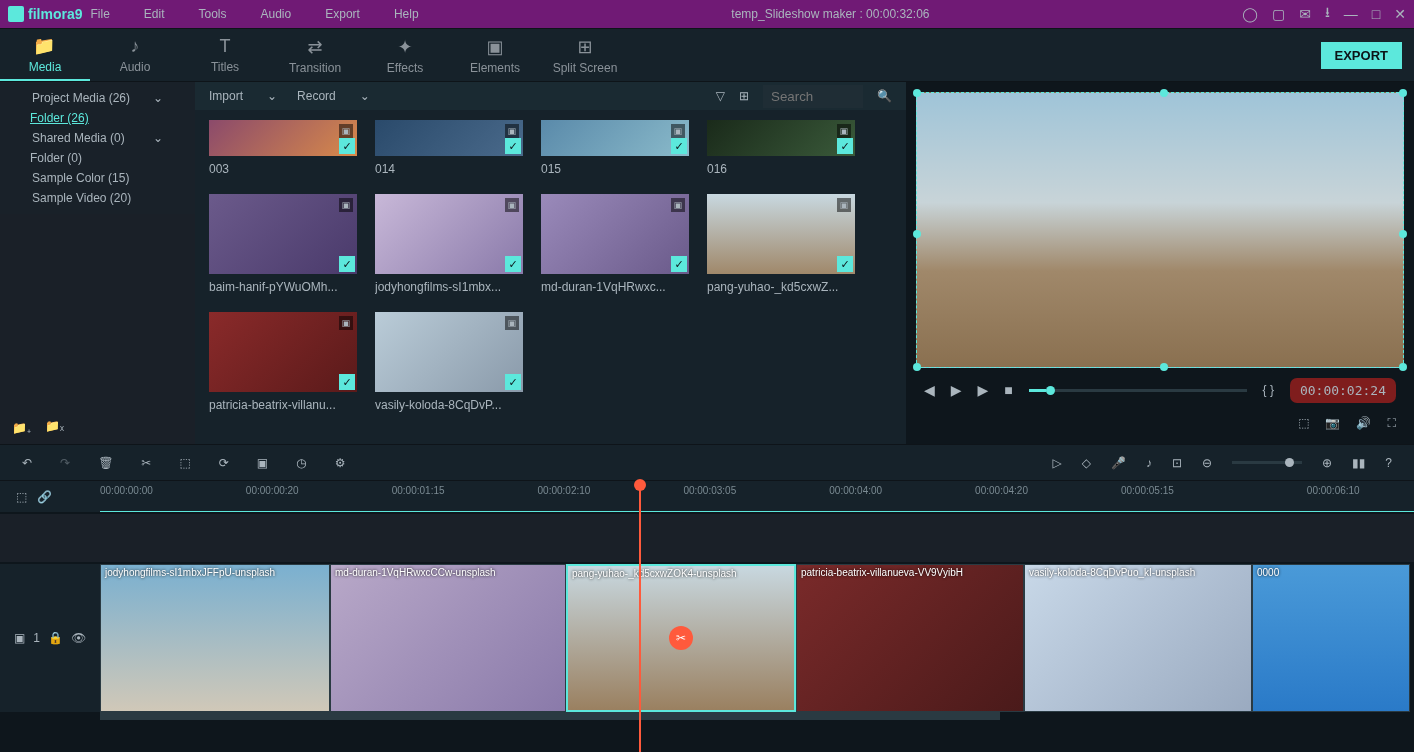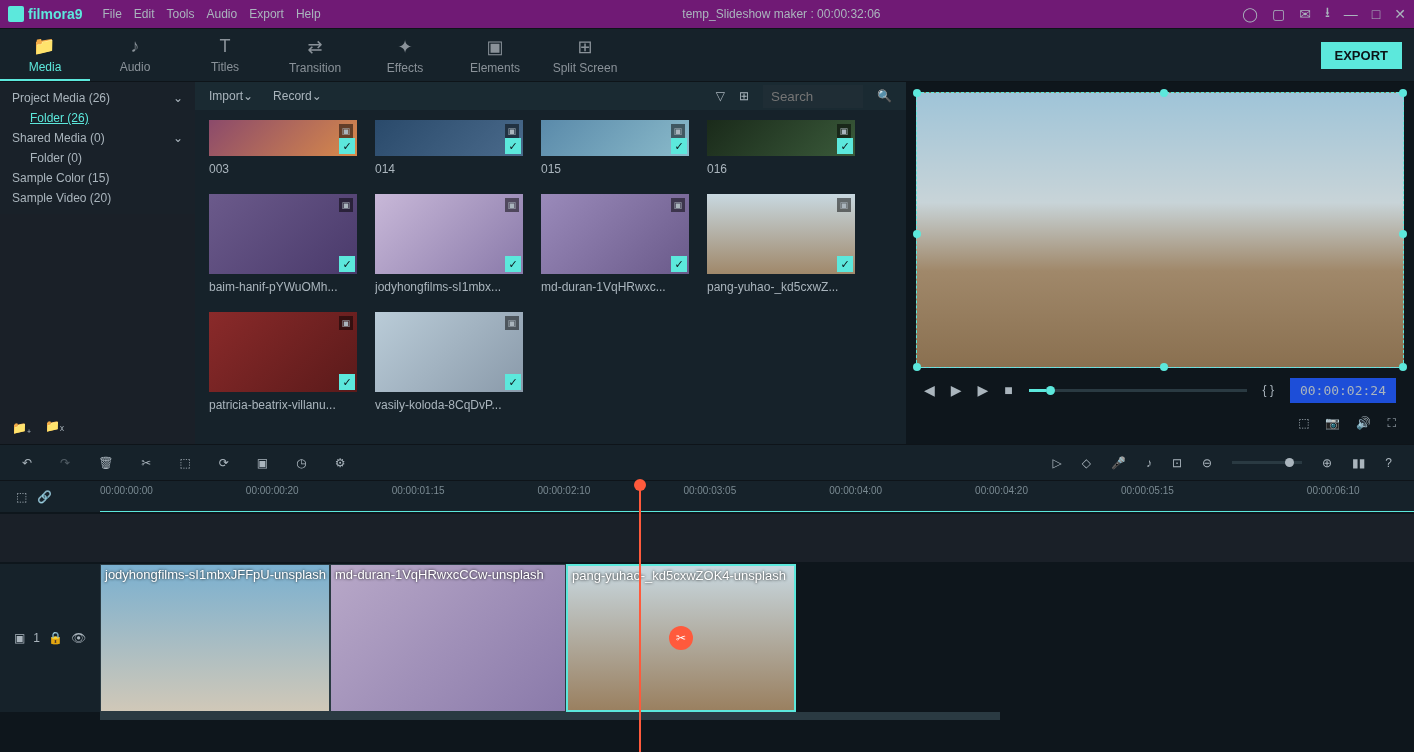--- a/index.html
+++ b/index.html
@@ -1,44 +1,44 @@
 <!DOCTYPE html>
 <html><head>
 <meta charset="utf-8">
 <style>
 * { margin: 0; padding: 0; box-sizing: border-box; font-family: -apple-system, BlinkMacSystemFont, "Segoe UI", sans-serif; }
 body { background: #1a2028; color: #aab5bd; font-size: 12px; overflow: hidden; width: 1414px; height: 752px; }
 
 .titlebar { height: 28px; display: flex; align-items: center; background: #701a75; padding: 0 8px; }
 .logo { color: #5ce8dc; font-weight: bold; font-size: 14px; display: flex; align-items: center; gap: 4px; }
 .logo-icon { width: 16px; height: 16px; background: #5ce8dc; border-radius: 2px; display: inline-block; }
-.menu { display: flex; gap: 12px; margin-left: 20px; }
+.menu { display: flex; gap: 34px; margin-left: 8px; }
 .menu span { cursor: pointer; color: #aab5bd; }
 .title-text { flex: 1; text-align: center; color: #aab5bd; }
 .win-controls { display: flex; gap: 14px; align-items: center; }
 .win-controls span { cursor: pointer; font-size: 14px; }
 
 .toolbar { height: 54px; display: flex; align-items: center; background: #16222a; border-top: 1px solid #0e1419; border-bottom: 1px solid #0e1419; }
 .tool-tabs { display: flex; height: 100%; }
 .tool-tab { width: 90px; display: flex; flex-direction: column; align-items: center; justify-content: center; gap: 3px; cursor: pointer; color: #8a9299; }
 .tool-tab.active { color: #5ce8dc; border-bottom: 2px solid #5ce8dc; }
 .tool-tab .ticon { font-size: 18px; }
 .export-btn { margin-left: auto; margin-right: 12px; background: #5ce8dc; color: #0c1418; padding: 6px 14px; font-weight: bold; cursor: pointer; font-size: 13px; }
 
 .mid { display: flex; height: 362px; }
 .sidebar { width: 195px; background: #192129; padding: 6px 0; }
-.side-item { padding: 3px 12px; cursor: pointer; display: flex; justify-content: space-between; align-items: center; }
+.side-item { padding: 3px 32px; cursor: pointer; display: flex; justify-content: space-between; align-items: center; }
 .side-sub { padding-left: 30px; }
 .side-sub.selected { text-decoration: underline; color: #5ce8dc; }
 .side-bottom { position: absolute; bottom: 8px; left: 12px; display: flex; gap: 14px; }
 .sidebar-wrap { position: relative; width: 195px; }
 
 .media-panel { flex: 1; background: #16222a; display: flex; flex-direction: column; }
 .media-bar { height: 28px; display: flex; align-items: center; padding: 0 14px; gap: 20px; background: #1a2a32; }
-.media-bar-btn { display: flex; align-items: center; cursor: pointer; }
+.media-bar-btn { display: flex; align-items: center; gap: 24px; cursor: pointer; }
 .media-bar-right { margin-left: auto; display: flex; align-items: center; gap: 14px; }
 .search-box { background: #1f2d35; border: none; padding: 4px 8px; color: #aab5bd; width: 100px; }
 .media-grid { flex: 1; padding: 10px 14px; display: flex; flex-wrap: wrap; gap: 18px; overflow-y: auto; align-content: flex-start; }
 .media-item { width: 148px; }
 .media-thumb { width: 148px; height: 80px; background: linear-gradient(135deg, #4a5f7a, #6b4f6a); position: relative; }
 .media-thumb.half { height: 36px; }
 .media-thumb .check { position: absolute; bottom: 2px; right: 2px; width: 16px; height: 16px; background: #5ce8dc; display: flex; align-items: center; justify-content: center; color: #0c1418; font-size: 11px; }
 .media-thumb .type-icon { position: absolute; top: 4px; right: 4px; width: 14px; height: 14px; background: rgba(0,0,0,0.5); display: flex; align-items: center; justify-content: center; font-size: 9px; }
 .media-label { margin-top: 6px; font-size: 12px; white-space: nowrap; overflow: hidden; text-overflow: ellipsis; }
 
@@ -47,21 +47,21 @@
 .handle { width: 8px; height: 8px; background: #5ce8dc; border-radius: 50%; position: absolute; }
 .handle.tl { top: -4px; left: -4px; } .handle.tr { top: -4px; right: -4px; }
 .handle.bl { bottom: -4px; left: -4px; } .handle.br { bottom: -4px; right: -4px; }
 .handle.ml { top: 50%; left: -4px; } .handle.mr { top: 50%; right: -4px; }
 .handle.tm { top: -4px; left: 50%; } .handle.bm { bottom: -4px; left: 50%; }
 .preview-controls { height: 44px; display: flex; align-items: center; gap: 16px; padding: 0 8px; }
 .pc-btn { cursor: pointer; font-size: 14px; }
 .pc-slider { flex: 1; height: 3px; background: #2a3a42; position: relative; }
 .pc-slider-fill { position: absolute; left: 0; width: 8%; height: 100%; background: #5ce8dc; }
 .pc-slider-dot { position: absolute; left: 8%; top: -3px; width: 9px; height: 9px; background: #5ce8dc; border-radius: 50%; }
-.timecode-box { background: #1d4ed8; padding: 5px 10px; font-family: monospace; font-size: 13px; }
+.timecode-box { background: #7f1d1d; padding: 5px 10px; font-family: monospace; font-size: 13px; border-radius: 7px; }
 .preview-bottom { display: flex; justify-content: flex-end; gap: 16px; padding: 4px 8px; }
 
 .timeline-tools { height: 36px; display: flex; align-items: center; padding: 0 22px; gap: 28px; background: #16222a; border-top: 1px solid #0e1419; }
 .tt-right { margin-left: auto; display: flex; align-items: center; gap: 20px; }
 .zoom-slider { width: 70px; height: 3px; background: #2a3a42; position: relative; }
 .zoom-dot { position: absolute; right: 8px; top: -3px; width: 9px; height: 9px; background: #aab5bd; border-radius: 50%; }
 
 .ruler-row { height: 32px; display: flex; background: #16222a; border-top: 1px solid #0e1419; }
 .ruler-left { width: 100px; display: flex; align-items: center; gap: 10px; padding-left: 16px; }
 .ruler { flex: 1; position: relative; border-bottom: 1px solid #5ce8dc; }
@@ -70,21 +70,21 @@
 .playhead::before { content: ''; position: absolute; top: -2px; left: -5px; width: 12px; height: 12px; background: #ff5a3c; border-radius: 50%; }
 
 .timeline-area { background: #0e161c; height: 240px; overflow: hidden; position: relative; }
 .spacer-track { height: 48px; background: #1a2028; margin-top: 2px; }
 .video-track { height: 148px; display: flex; margin-top: 2px; }
 .track-head { width: 100px; display: flex; align-items: center; gap: 8px; padding-left: 14px; background: #16222a; }
 .track-clips { flex: 1; display: flex; position: relative; }
 .clip { height: 148px; position: relative; border: 1px solid #2a3a42; overflow: hidden; }
 .clip.selected { border: 2px solid #5ce8dc; }
 .clip-bg { position: absolute; inset: 0; }
-.clip-label { position: absolute; top: 2px; left: 4px; font-size: 13px; color: #fff; text-shadow: 0 0 3px #000; z-index: 2; white-space: nowrap; }
+.clip-label { position: absolute; top: 2px; left: 4px; font-size: 10px; color: #fff; text-shadow: 0 0 3px #000; z-index: 2; white-space: nowrap; }
 .cut-marker { position: absolute; top: 50%; left: 50%; transform: translate(-50%,-50%); width: 24px; height: 24px; background: #ff5a3c; border-radius: 50%; display: flex; align-items: center; justify-content: center; color: #fff; z-index: 3; }
 .hscroll { height: 10px; background: #0e161c; }
 .hscroll-thumb { height: 8px; width: 900px; background: #2a3a42; margin-left: 100px; }
 </style>
 </head>
 <body>
 
 <div class="titlebar">
   <div class="logo">
     <span class="logo-icon"></span>
@@ -358,18 +358,30 @@
     </div>
         <div class="clip" style="width: 236px;">
           <div class="clip-bg" style="background:linear-gradient(135deg,#b8a8c8,#8a7aaa)"></div>
     <div class="clip-label">md-duran-1VqHRwxcCCw-unsplash</div>
     </div>
         <div class="clip selected" style="width: 230px;">
           <div class="clip-bg" style="background:linear-gradient(to bottom,#c8d8e0,#9a8060)"></div>
     <div class="clip-label">pang-yuhao-_kd5cxwZOK4-unsplash</div>
     <div class="cut-marker">✂</div>
         </div>
+        <div class="clip" style="width: 228px;">
+          <div class="clip-bg" style="background:linear-gradient(135deg,#7a2a2a,#4a1a1a)"></div>
+    <div class="clip-label">patricia-beatrix-villanueva-VV9VyibH</div>
+    </div>
+        <div class="clip" style="width: 228px;">
+          <div class="clip-bg" style="background:linear-gradient(135deg,#c8d8e8,#9aaac0)"></div>
+    <div class="clip-label">vasily-koloda-8CqDvPuo_kI-unsplash</div>
+    </div>
+        <div class="clip" style="width: 158px;">
+          <div class="clip-bg" style="background:linear-gradient(to bottom,#4a9ad8,#2a7ac8)"></div>
+    <div class="clip-label">0000</div>
+    </div>
       </div>
   </div>
   <div class="hscroll">
       <div class="hscroll-thumb"></div>
     </div>
 </div>
 
 </body></html>

